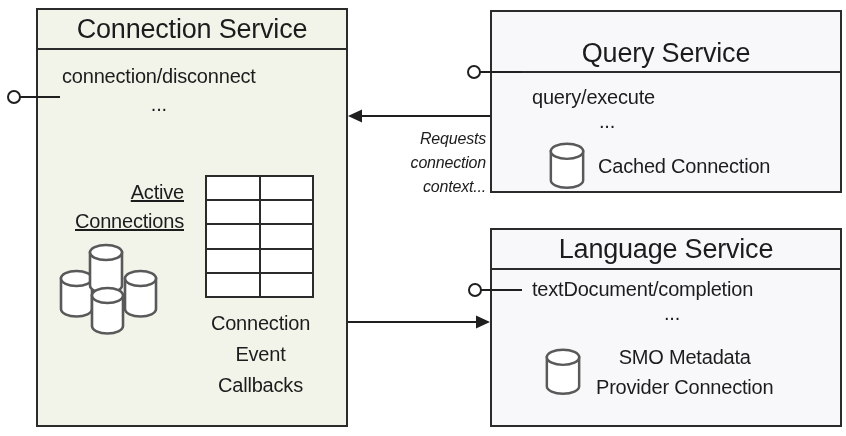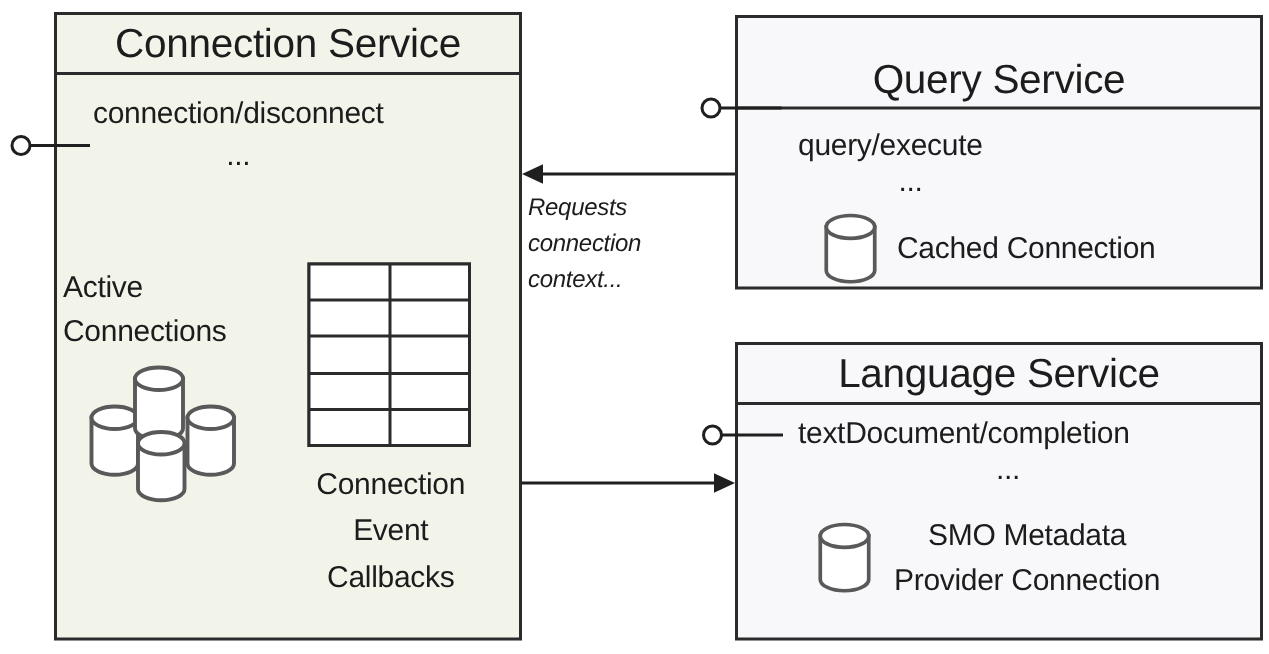--- a/index.html
+++ b/index.html
@@ -25,39 +25,39 @@
   .box-language{left:490px;top:228px;width:352px;height:199px;background:var(--fill-service);}
   .box-language .svc-header{height:40px;}
 
   .abs{position:absolute;}
   .ml{white-space:pre-line;}
   .body-text{font-size:20px;letter-spacing:-0.2px;}
 
   
   .cs-methods{left:24px;top:12px;line-height:28px;}
   .cs-methods .ellipsis-line{text-align:center;width:100%;}
-  .cs-active{left:4px;top:128px;width:142px;text-align:left;line-height:29px;}
+  .cs-active{left:4px;top:128px;width:142px;text-align:right;line-height:29px;text-decoration:underline;}
   .cs-cluster{left:14px;top:192px;}
   .cs-table{left:167px;top:125px;width:109px;height:123px;background:var(--border);border:2px solid var(--border);display:grid;grid-template-columns:1fr 1fr;grid-template-rows:repeat(5,1fr);gap:2px;}
   .cs-table .cell{background:#ffffff;}
   .cs-callbacks{left:130px;top:258px;width:185px;text-align:center;line-height:31px;}
 
   
   .qs-method{left:40px;top:11px;line-height:26px;}
   .qs-ellipsis{left:40px;top:37px;width:150px;text-align:center;line-height:22px;}
   .qs-cached{left:56px;top:69px;display:flex;align-items:center;gap:12px;}
 
   
   .ls-method{left:40px;top:6px;line-height:26px;}
   .ls-ellipsis{left:40px;top:32px;width:280px;text-align:center;line-height:22px;}
   .ls-smo{left:52px;top:72px;display:flex;align-items:center;gap:14px;}
   .ls-smo .label{text-align:center;line-height:30px;}
 
   
-  .annotation{position:absolute;width:134px;text-align:left;font-style:italic;font-size:16px;line-height:24px;letter-spacing:-0.2px;}
+  .annotation{position:absolute;width:134px;text-align:right;font-style:italic;font-size:16px;line-height:24px;letter-spacing:-0.2px;}
   .annotation-requests{left:352px;top:127px;}
   .annotation-sent{left:352px;top:334px;}
 
   .overlay{position:absolute;left:0;top:0;z-index:5;pointer-events:none;}
 </style>
 </head>
 <body>
 
 <div class="canvas">
 

